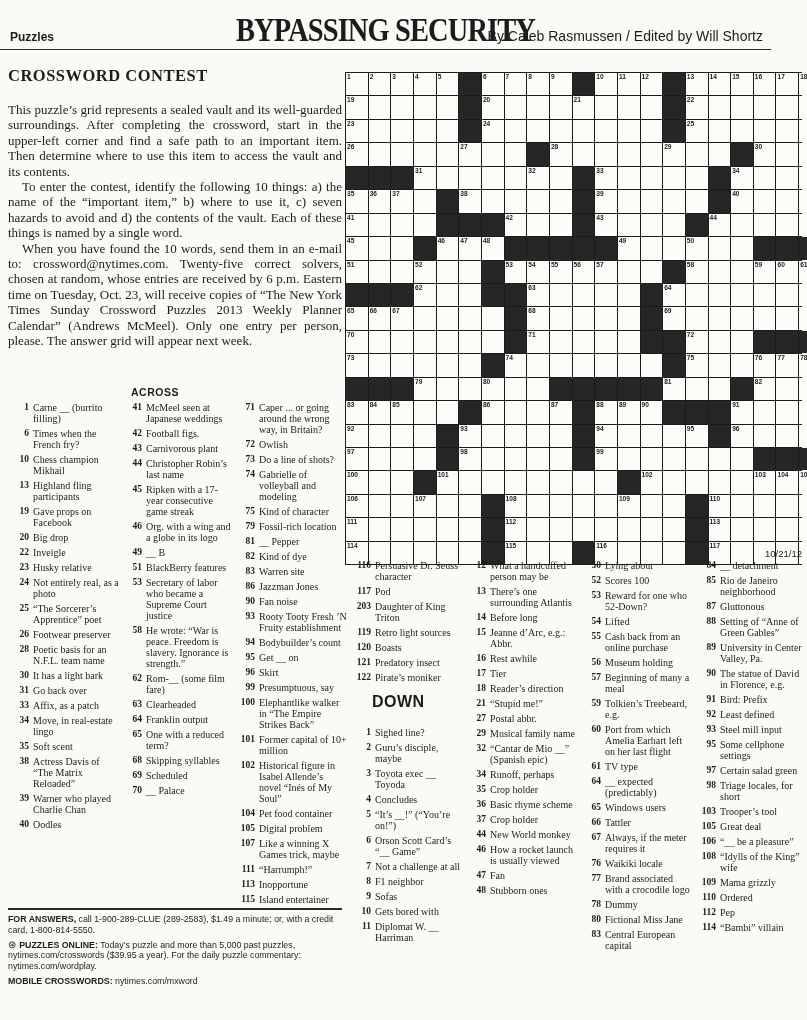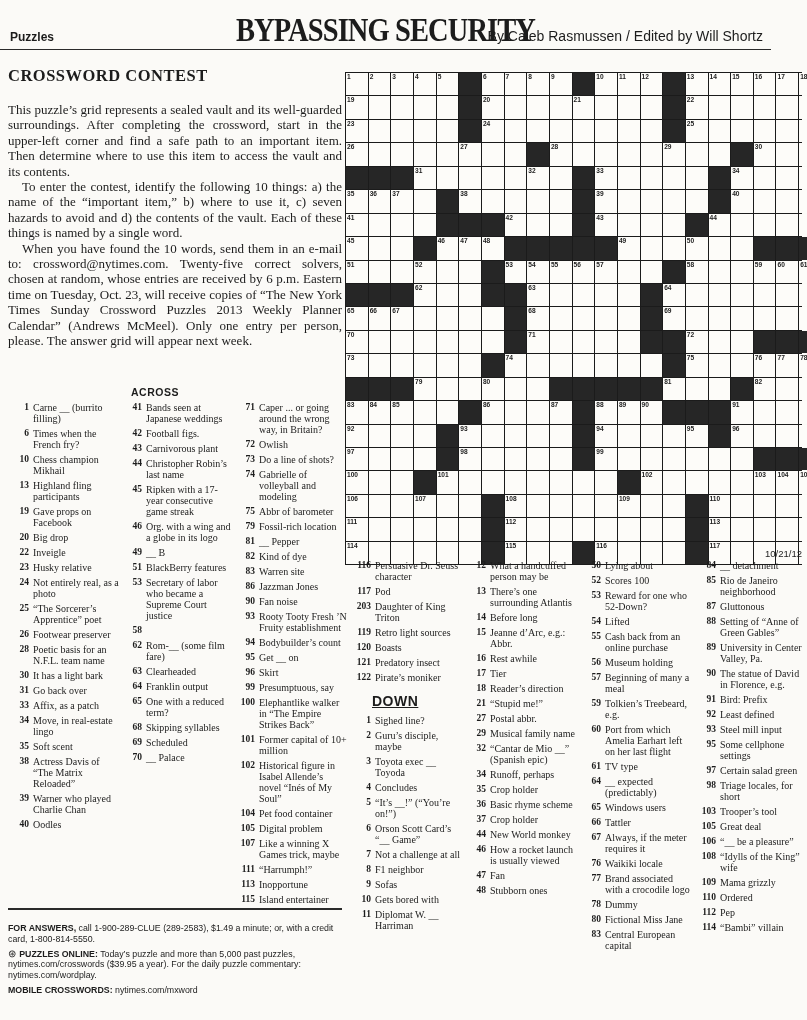--- a/index.html
+++ b/index.html
@@ -33,25 +33,25 @@
   .cell{position:relative;background:#fdfcf9;}
   .cell.blk{background:#262626;}
   .cell .num{position:absolute;left:1px;top:0;font-family:"Liberation Sans",sans-serif;
         font-size:6.6px;font-weight:bold;line-height:7.5px;}
   .date-note{position:absolute;left:345px;top:548px;width:457px;text-align:right;
         font-family:"Liberation Sans",sans-serif;font-size:9.5px;}
   
   .below-cols{position:absolute;left:346px;top:560px;width:460px;display:flex;}
   .below-cols .col{width:115px;}
   .below-cols .clue .n{flex:0 0 25px;}
-  .down-label{font-family:"Liberation Sans",sans-serif;font-weight:bold;font-size:14px;
-        letter-spacing:.5px;margin:10px 0 6px 26px;text-decoration:underline;}
+  .down-label{font-family:"Liberation Sans",sans-serif;font-weight:bold;font-size:16px;
+        letter-spacing:.5px;margin:10px 0 16px 26px;}
   
   .footer{position:absolute;left:8px;top:908px;width:334px;border-top:2.5px solid #2a2a2a;
-        padding-top:13px;font-family:"Liberation Sans",sans-serif;font-size:8.8px;line-height:10.6px;}
+        padding-top:4px;font-family:"Liberation Sans",sans-serif;font-size:8.8px;line-height:10.6px;}
   .footer p{margin:0 0 4.5px 0;}
   .footer .icon{font-size:10px;}
   b{font-weight:bold;}
 </style>
 </head>
 <body>
 
 <div class="page">
 
   <div class="hdr">
@@ -147,21 +147,21 @@
           <span class="t">Warner who played Charlie Chan</span>
         </div>
         <div class="clue">
           <span class="n">40</span>
           <span class="t">Oodles</span>
         </div>
       </div>
     <div class="col">
         <div class="clue">
           <span class="n">41</span>
-          <span class="t">Bands seen at Japanese weddings</span>
+          <span class="t">McMeel seen at Japanese weddings</span>
         </div>
         <div class="clue">
           <span class="n">42</span>
           <span class="t">Football figs.</span>
         </div>
         <div class="clue">
           <span class="n">43</span>
           <span class="t">Carnivorous plant</span>
         </div>
         <div class="clue">
@@ -183,20 +183,21 @@
         <div class="clue">
           <span class="n">51</span>
           <span class="t">BlackBerry features</span>
         </div>
         <div class="clue">
           <span class="n">53</span>
           <span class="t">Secretary of labor who became a Supreme Court justice</span>
         </div>
         <div class="clue">
           <span class="n">58</span>
+          <span class="t">He wrote: “War is peace. Freedom is slavery. Ignorance is strength.”</span>
         </div>
         <div class="clue">
           <span class="n">62</span>
           <span class="t">Rom-__ (some film fare)</span>
         </div>
         <div class="clue">
           <span class="n">63</span>
           <span class="t">Clearheaded</span>
         </div>
         <div class="clue">
@@ -232,21 +233,21 @@
         <div class="clue">
           <span class="n">73</span>
           <span class="t">Do a line of shots?</span>
         </div>
         <div class="clue">
           <span class="n">74</span>
           <span class="t">Gabrielle of volleyball and modeling</span>
         </div>
         <div class="clue">
           <span class="n">75</span>
-          <span class="t">Abbr of barometer</span>
+          <span class="t">Kind of character</span>
         </div>
         <div class="clue">
           <span class="n">79</span>
           <span class="t">Fossil-rich location</span>
         </div>
         <div class="clue">
           <span class="n">81</span>
           <span class="t">__ Pepper</span>
         </div>
         <div class="clue">

